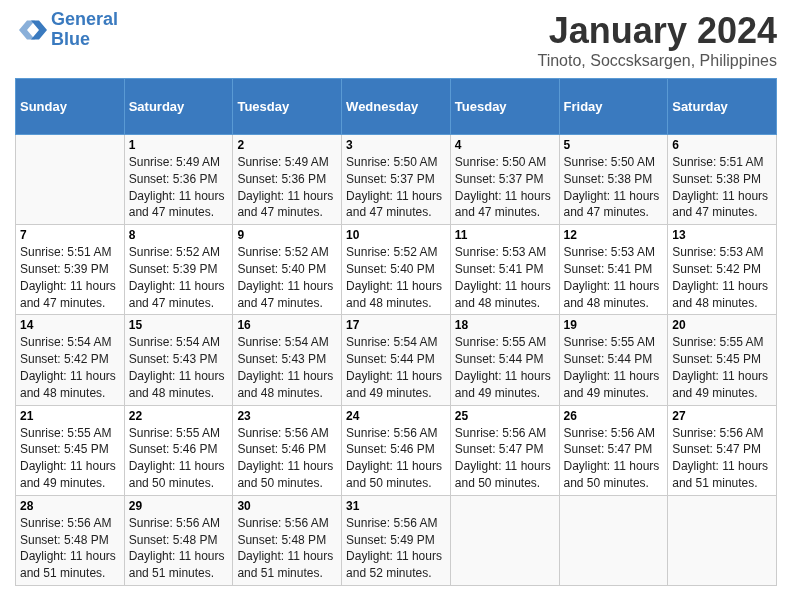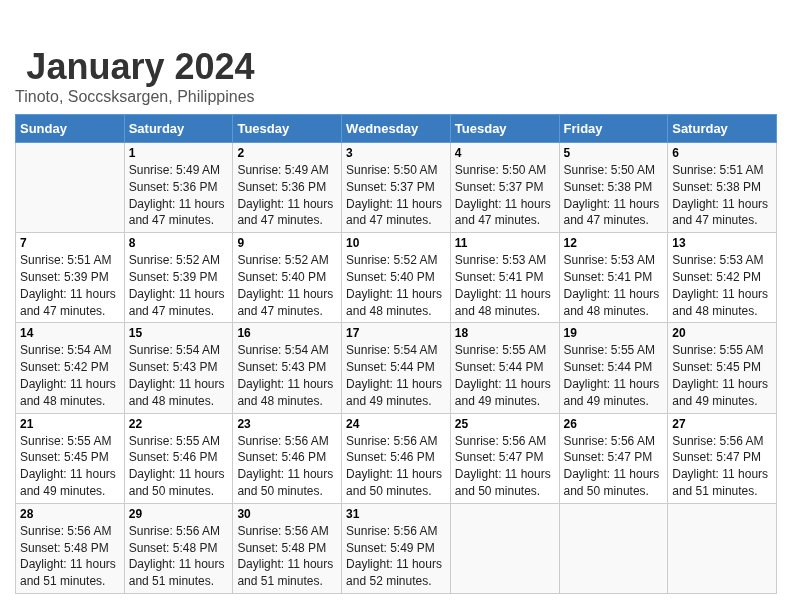--- a/index.html
+++ b/index.html
@@ -29,42 +29,41 @@
     }
     .logo-text span {
       color: #3a7abf;
     }
     .logo-icon {
       width: 32px;
       height: 32px;
     }
     .title-area {
       text-align: right;
-      margin-top: 36px;
     }
     .month-title {
       font-size: 36px;
       font-weight: bold;
       color: #333;
     }
     .location-title {
       font-size: 16px;
       color: #555;
     }
     table {
       width: 100%;
       border-collapse: collapse;
       font-size: 11px;
     }
     thead tr {
       background-color: #3a7abf;
       color: #fff;
     }
     thead th {
-      padding: 6px 4px;
+      padding: 20px 4px;
       text-align: left;
       font-size: 13px;
       font-weight: bold;
       border: 1px solid #5a9ad4;
     }
     tbody tr {
       vertical-align: top;
     }
     tbody td {
       border: 1px solid #ccc;
@@ -87,20 +86,30 @@
     .cell-text {
       font-size: 12px;
       line-height: 1.4;
       color: #222;
     }
   </style>
 </head>
 <body>
 
 <div class="header">
+  <div class="logo">
+    <svg class="logo-icon" viewBox="0 0 40 40">
+      <polygon points="30,8 40,20 30,32 20,32 30,20 20,8" fill="#3a7abf"></polygon>
+      <polygon points="25,8 15,8 5,20 15,32 25,32 15,20" fill="#3a7abf" opacity="0.6"></polygon>
+    </svg>
+    <div class="logo-text">
+      <div><span>General</span></div>
+      <div><span style="color:#3a7abf">Blue</span></div>
+    </div>
+  </div>
   <div class="title-area">
     <div class="month-title">January 2024</div>
     <div class="location-title">Tinoto, Soccsksargen, Philippines</div>
   </div>
 </div>
 
 <table>
   <thead>
     <tr>
     <th>Sunday</th>

